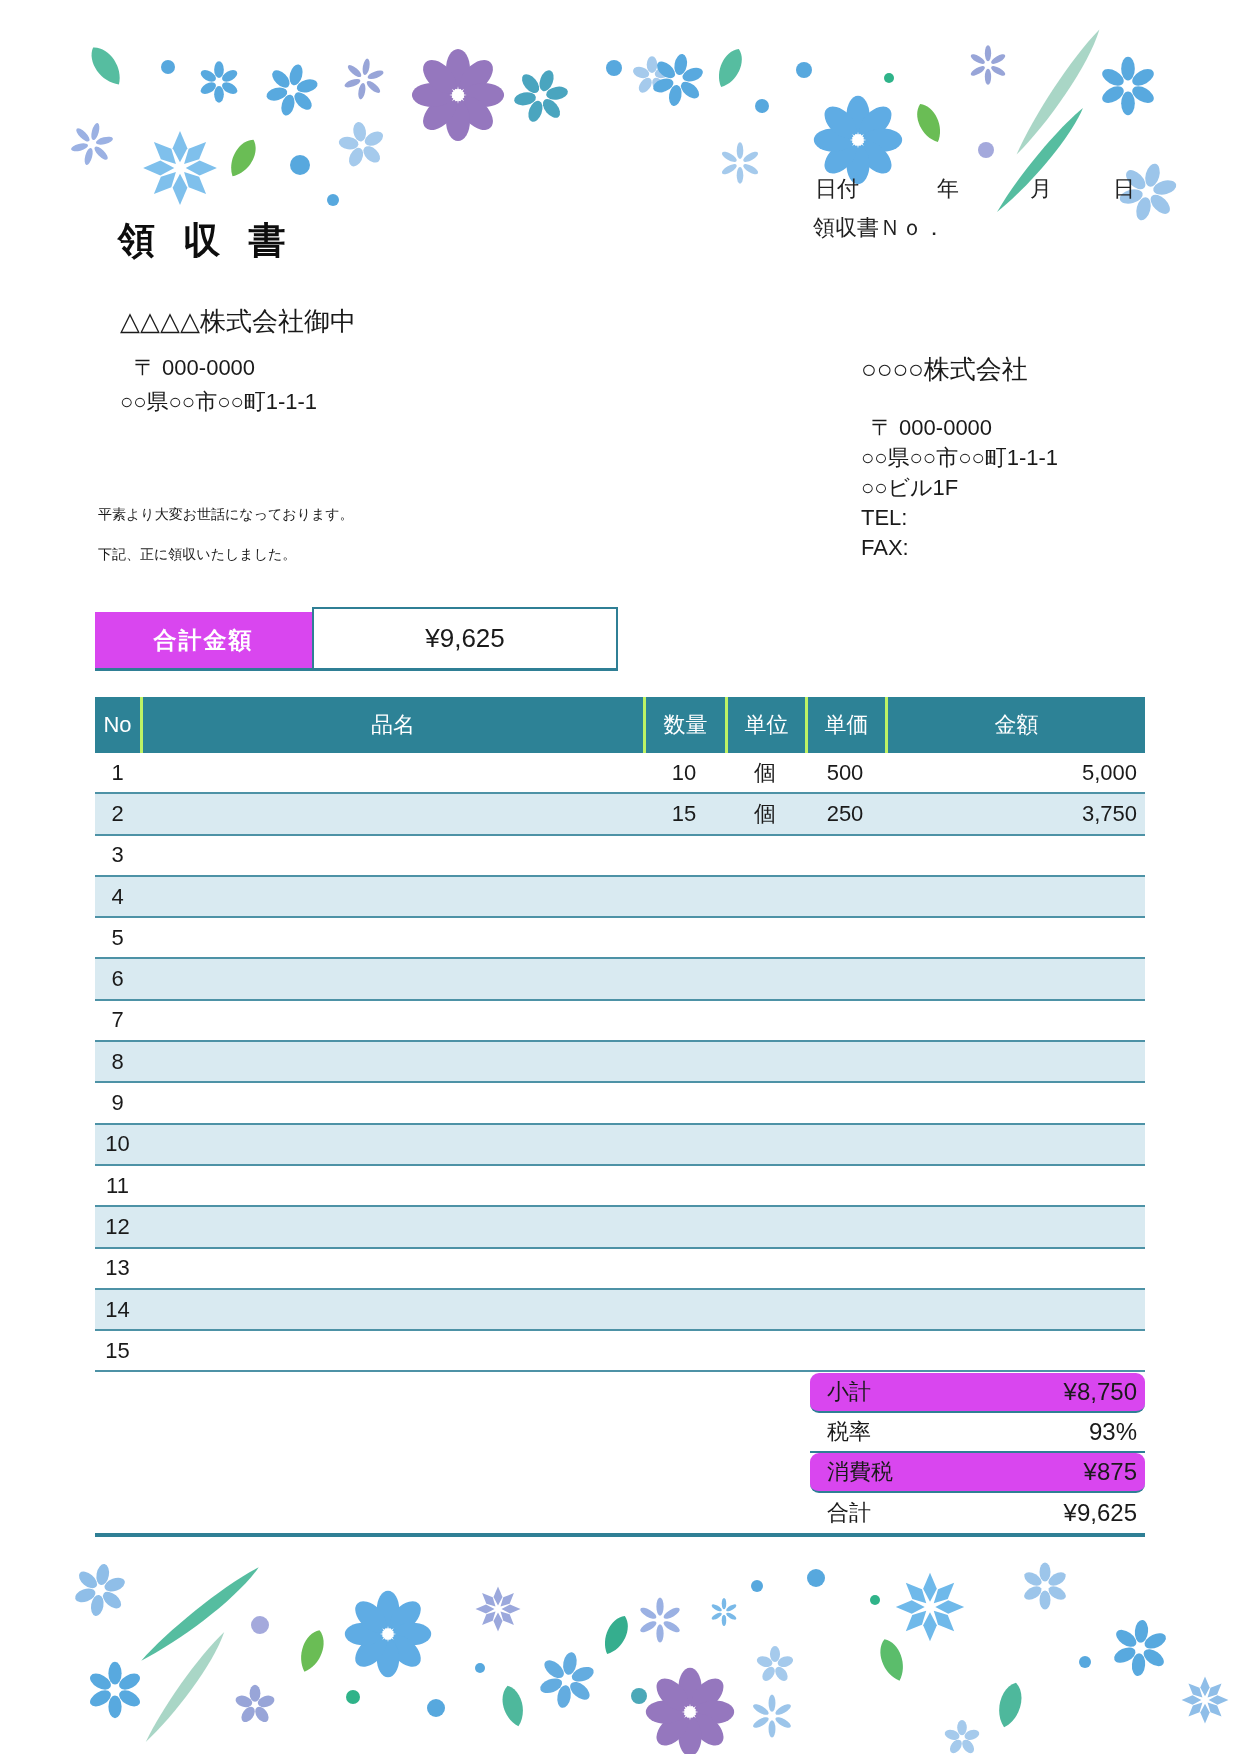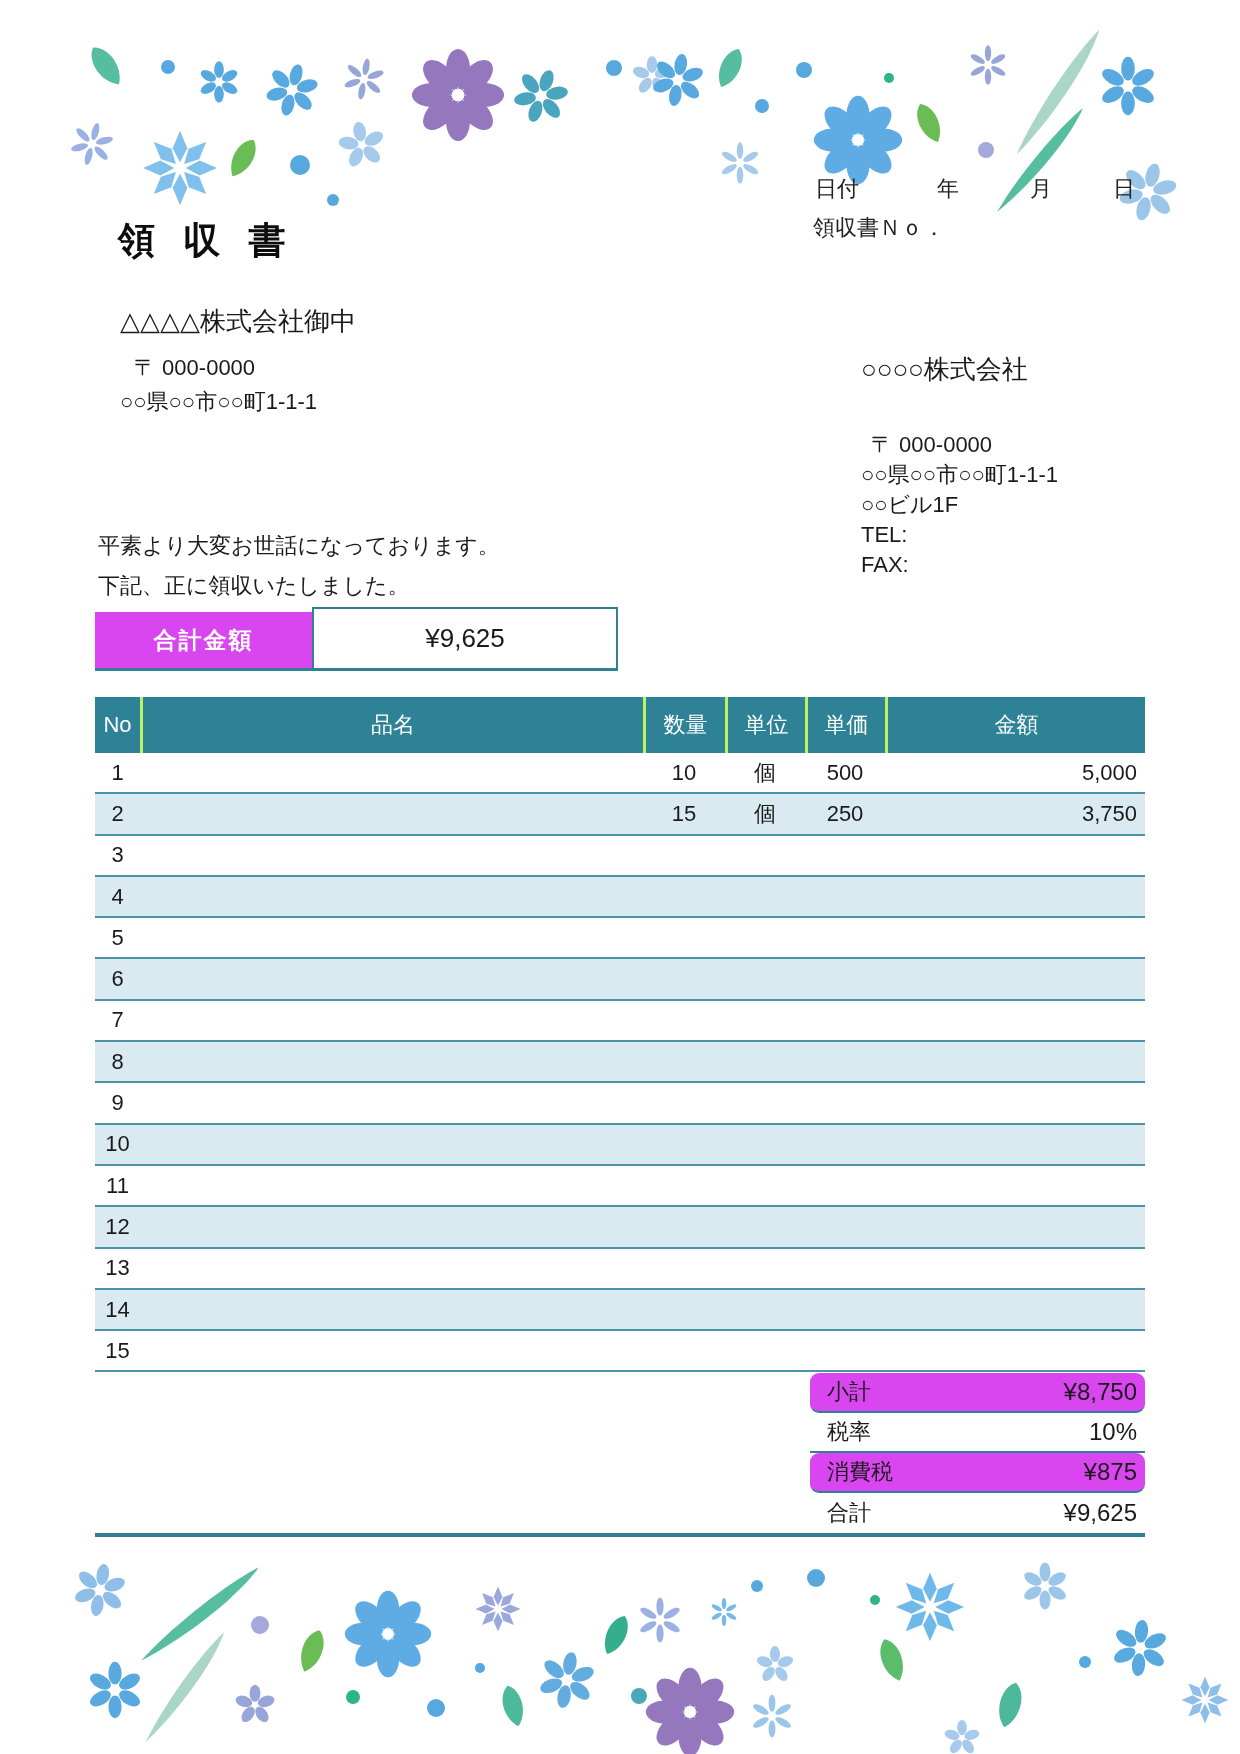--- a/index.html
+++ b/index.html
@@ -11,25 +11,25 @@
   
   .doc-title{position:absolute;left:118px;top:216px;font-size:37px;font-weight:bold;
              letter-spacing:9px;color:#0d0d0d;}
   
   .addressee{position:absolute;left:84px;top:304px;margin-left:36px;}
   .addressee .name{font-size:26px;margin-bottom:14px;}
   .addressee .postal{font-size:22px;margin-left:14px;margin-bottom:4px;}
   .addressee .addr{font-size:22px;}
   
   .issuer{position:absolute;left:861px;top:352px;}
-  .issuer .name{font-size:26px;margin-bottom:43px;}
+  .issuer .name{font-size:26px;margin-bottom:26px;}
   .issuer .line{font-size:22px;line-height:30px;}
   .issuer .postal{margin-left:10px;}
   
-  .greeting{position:absolute;left:98px;top:526px;font-size:22px;line-height:40px;}
+  .greeting{position:absolute;left:98px;top:494px;font-size:14px;line-height:40px;}
   
   .total-box{position:absolute;left:95px;top:607px;width:523px;height:61px;
              border-bottom:3px solid #2F7F95;display:flex;}
   .total-box .label-cell{width:217px;margin-top:5px;background:#d946ef;color:#fff;
         font-size:23px;font-weight:bold;display:flex;align-items:center;justify-content:center;
         letter-spacing:2px;}
   .total-box .value-cell{flex:1;border:2px solid #2F7F95;border-bottom:none;background:#fff;
         display:flex;align-items:center;justify-content:center;font-size:26px;}
   
   .items-table{position:absolute;left:95px;top:697px;width:1050px;}
@@ -418,21 +418,21 @@
   </div>
 
   <div class="summary">
     <div class="summary-row alt">
       <div class="slabel">小計</div>
       <div class="svalue">¥8,750</div>
     </div>
 
     <div class="summary-row">
       <div class="slabel">税率</div>
-      <div class="svalue">10%</div>
+      <div class="svalue">93%</div>
     </div>
 
     <div class="summary-row alt">
       <div class="slabel">消費税</div>
       <div class="svalue">¥875</div>
     </div>
 
     <div class="summary-row">
       <div class="slabel">合計</div>
       <div class="svalue">¥9,625</div>

